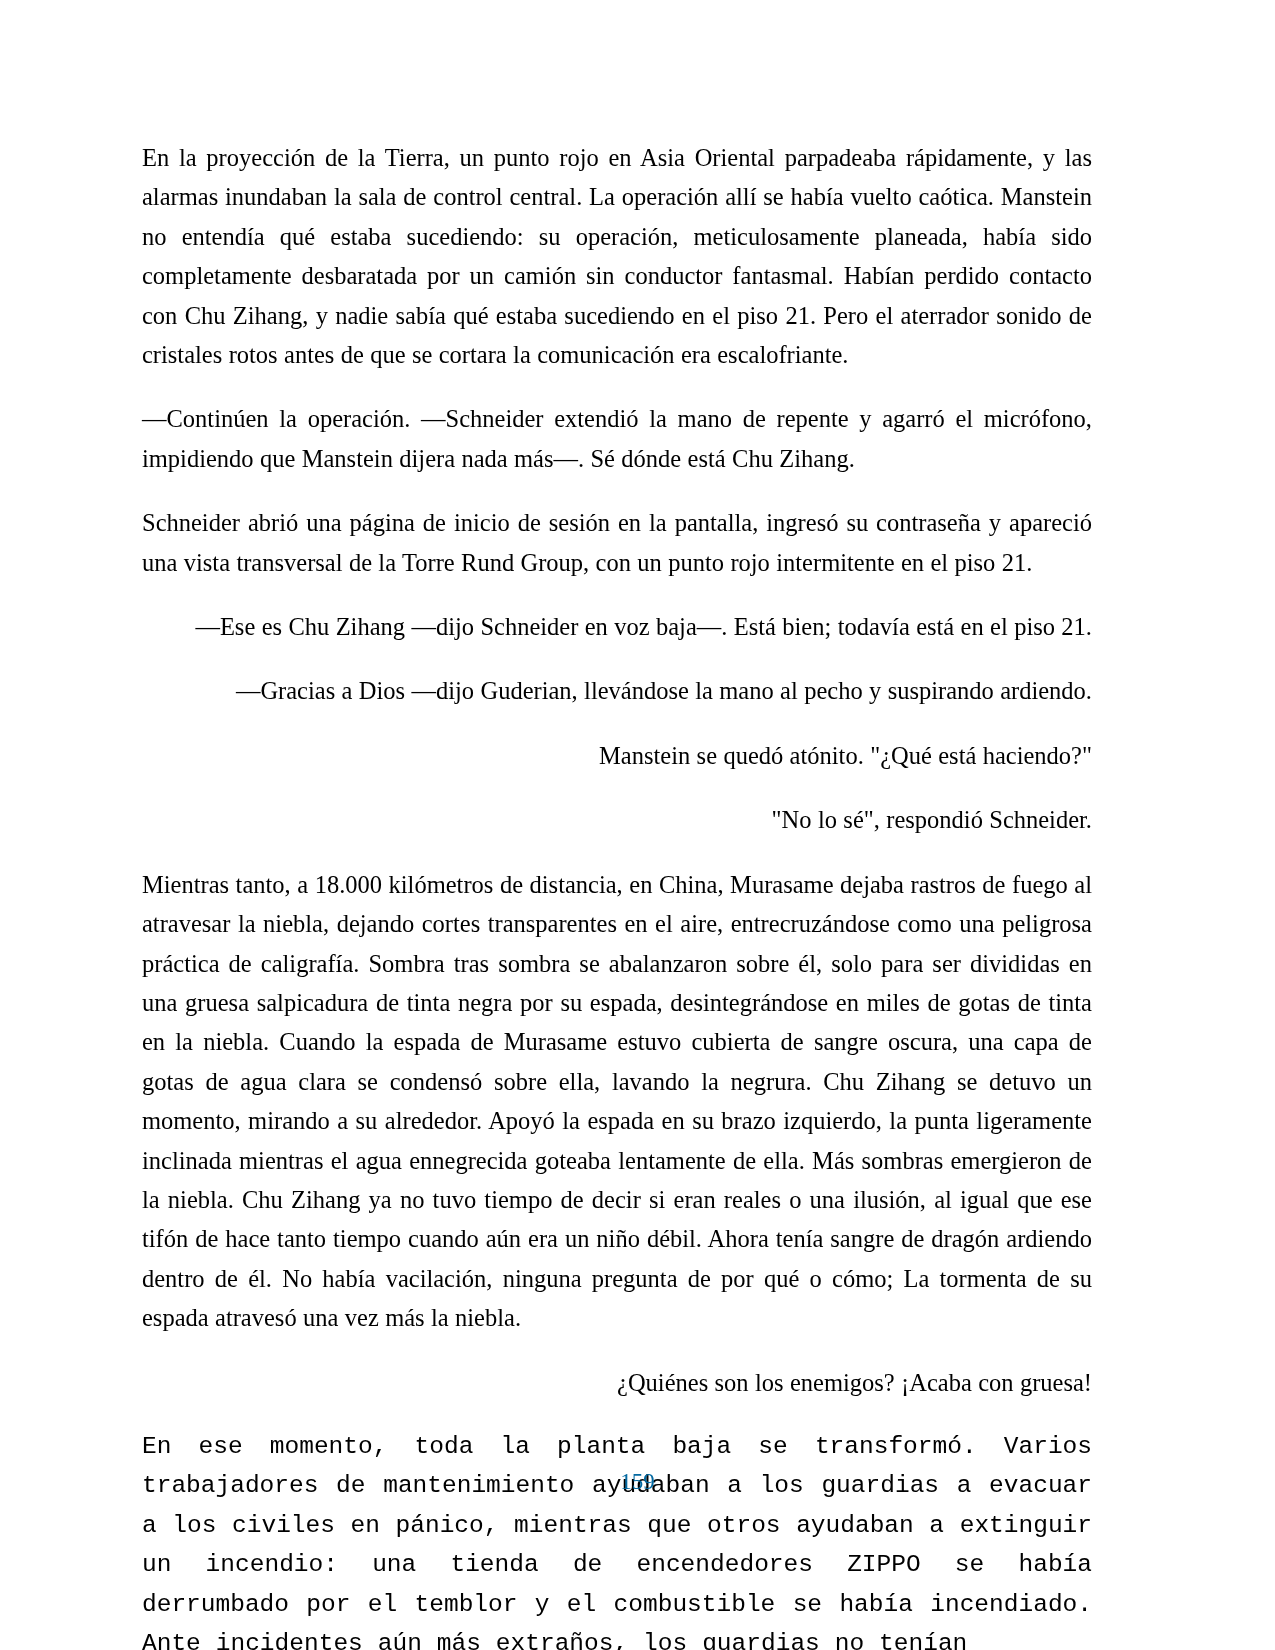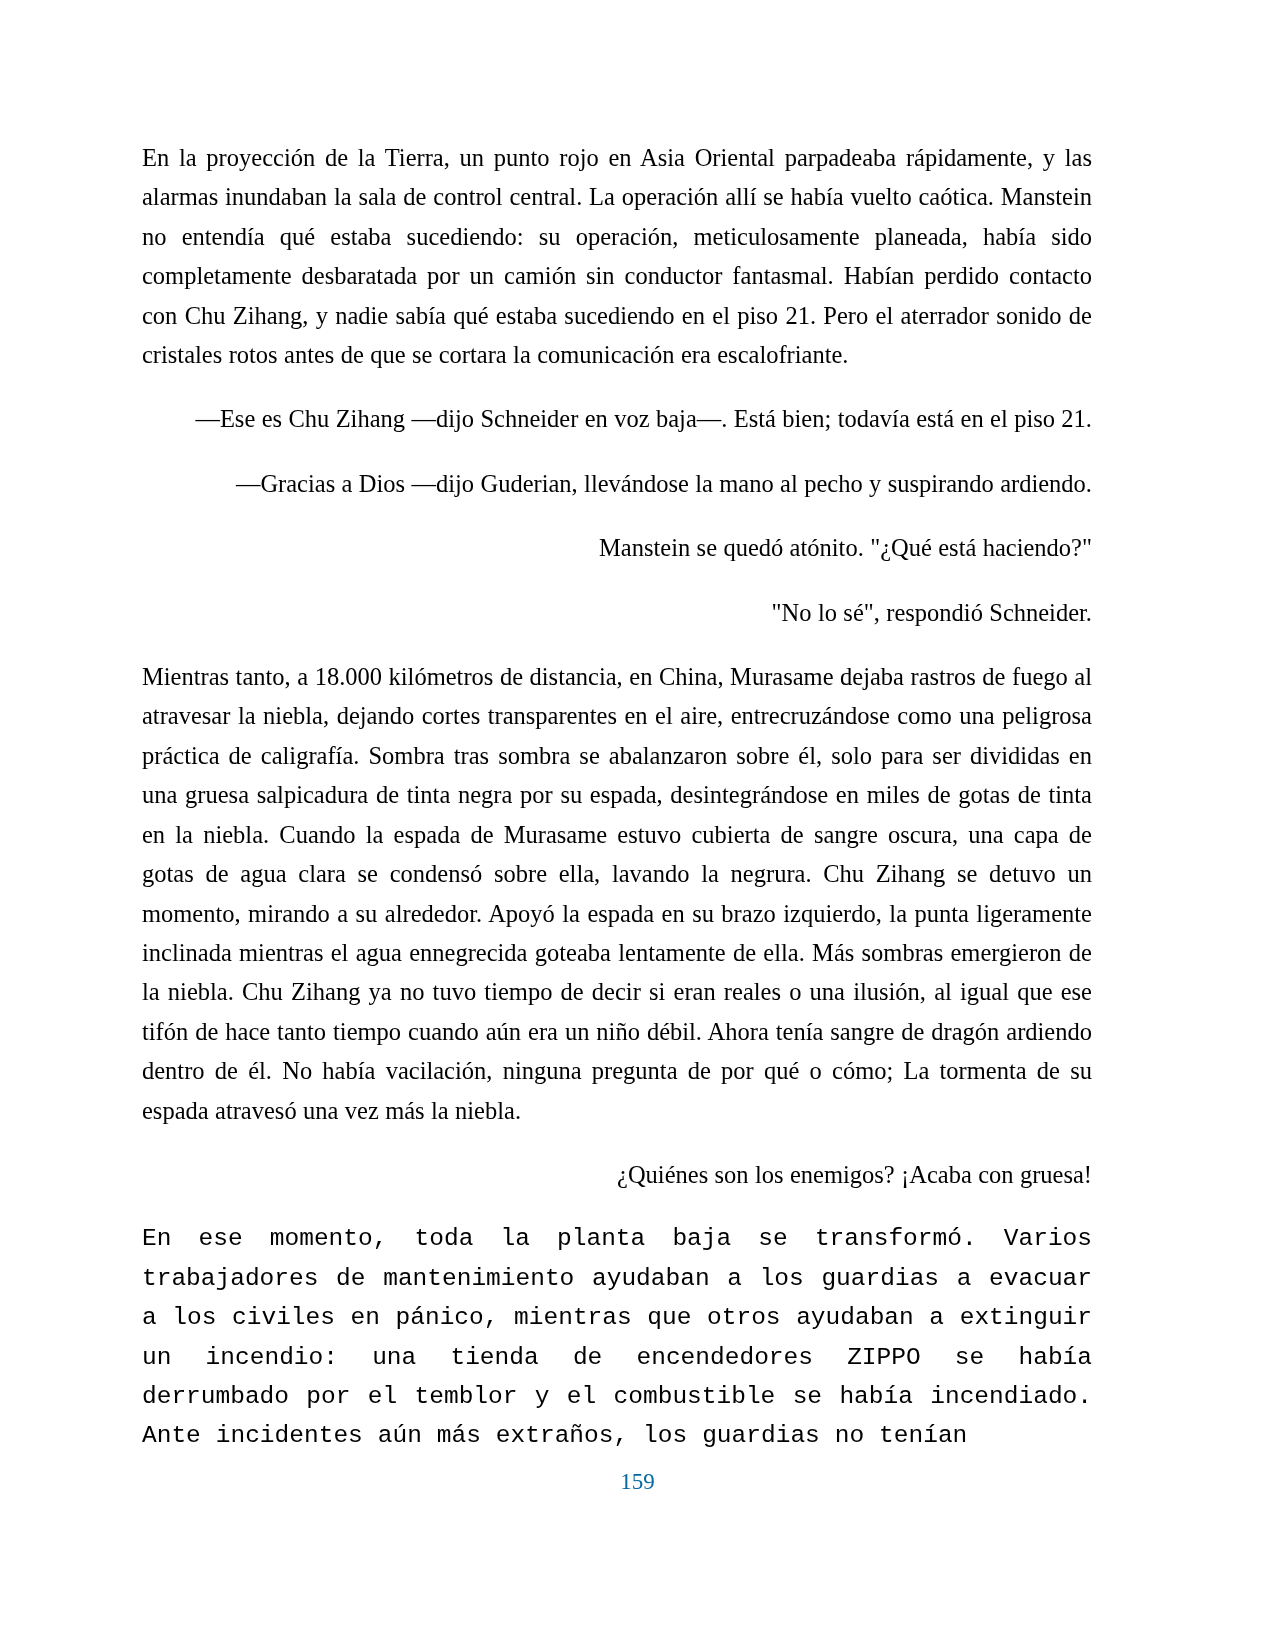--- a/index.html
+++ b/index.html
@@ -53,20 +53,22 @@
     line-height: 28px;
     color: #0369a1;
   }
 </style>
 </head>
 <body>
 
 <div class="page">
   <div class="content">
     <p class="para">En la proyección de la Tierra, un punto rojo en Asia Oriental parpadeaba rápidamente, y las alarmas inundaban la sala de control central. La operación allí se había vuelto caótica. Manstein no entendía qué estaba sucediendo: su operación, meticulosamente planeada, había sido completamente desbaratada por un camión sin conductor fantasmal. Habían perdido contacto con Chu Zihang, y nadie sabía qué estaba sucediendo en el piso 21. Pero el aterrador sonido de cristales rotos antes de que se cortara la comunicación era escalofriante.</p>
+    <p class="para">—Continúen la operación. —Schneider extendió la mano de repente y agarró el micrófono, impidiendo que Manstein dijera nada más—. Sé dónde está Chu Zihang.</p>
+    <p class="para">Schneider abrió una página de inicio de sesión en la pantalla, ingresó su contraseña y apareció una vista transversal de la Torre Rund Group, con un punto rojo intermitente en el piso 21.</p>
     <p class="para short">—Ese es Chu Zihang —dijo Schneider en voz baja—. Está bien; todavía está en el piso 21.</p>
     <p class="para short">—Gracias a Dios —dijo Guderian, llevándose la mano al pecho y suspirando ardiendo.</p>
     <p class="para short">Manstein se quedó atónito. "¿Qué está haciendo?"</p>
     <p class="para short">"No lo sé", respondió Schneider.</p>
     <p class="para">Mientras tanto, a 18.000 kilómetros de distancia, en China, Murasame dejaba rastros de fuego al atravesar la niebla, dejando cortes transparentes en el aire, entrecruzándose como una peligrosa práctica de caligrafía. Sombra tras sombra se abalanzaron sobre él, solo para ser divididas en una gruesa salpicadura de tinta negra por su espada, desintegrándose en miles de gotas de tinta en la niebla. Cuando la espada de Murasame estuvo cubierta de sangre oscura, una capa de gotas de agua clara se condensó sobre ella, lavando la negrura. Chu Zihang se detuvo un momento, mirando a su alrededor. Apoyó la espada en su brazo izquierdo, la punta ligeramente inclinada mientras el agua ennegrecida goteaba lentamente de ella. Más sombras emergieron de la niebla. Chu Zihang ya no tuvo tiempo de decir si eran reales o una ilusión, al igual que ese tifón de hace tanto tiempo cuando aún era un niño débil. Ahora tenía sangre de dragón ardiendo dentro de él. No había vacilación, ninguna pregunta de por qué o cómo; La tormenta de su espada atravesó una vez más la niebla.</p>
     <p class="para short">¿Quiénes son los enemigos? ¡Acaba con gruesa!</p>
     <p class="para">En ese momento, toda la planta baja se transformó. Varios trabajadores de mantenimiento ayudaban a los guardias a evacuar a los civiles en pánico, mientras que otros ayudaban a extinguir un incendio: una tienda de encendedores ZIPPO se había derrumbado por el temblor y el combustible se había incendiado. Ante incidentes aún más extraños, los guardias no tenían</p>
   </div>
   <div class="page-number">159</div>
 </div>

